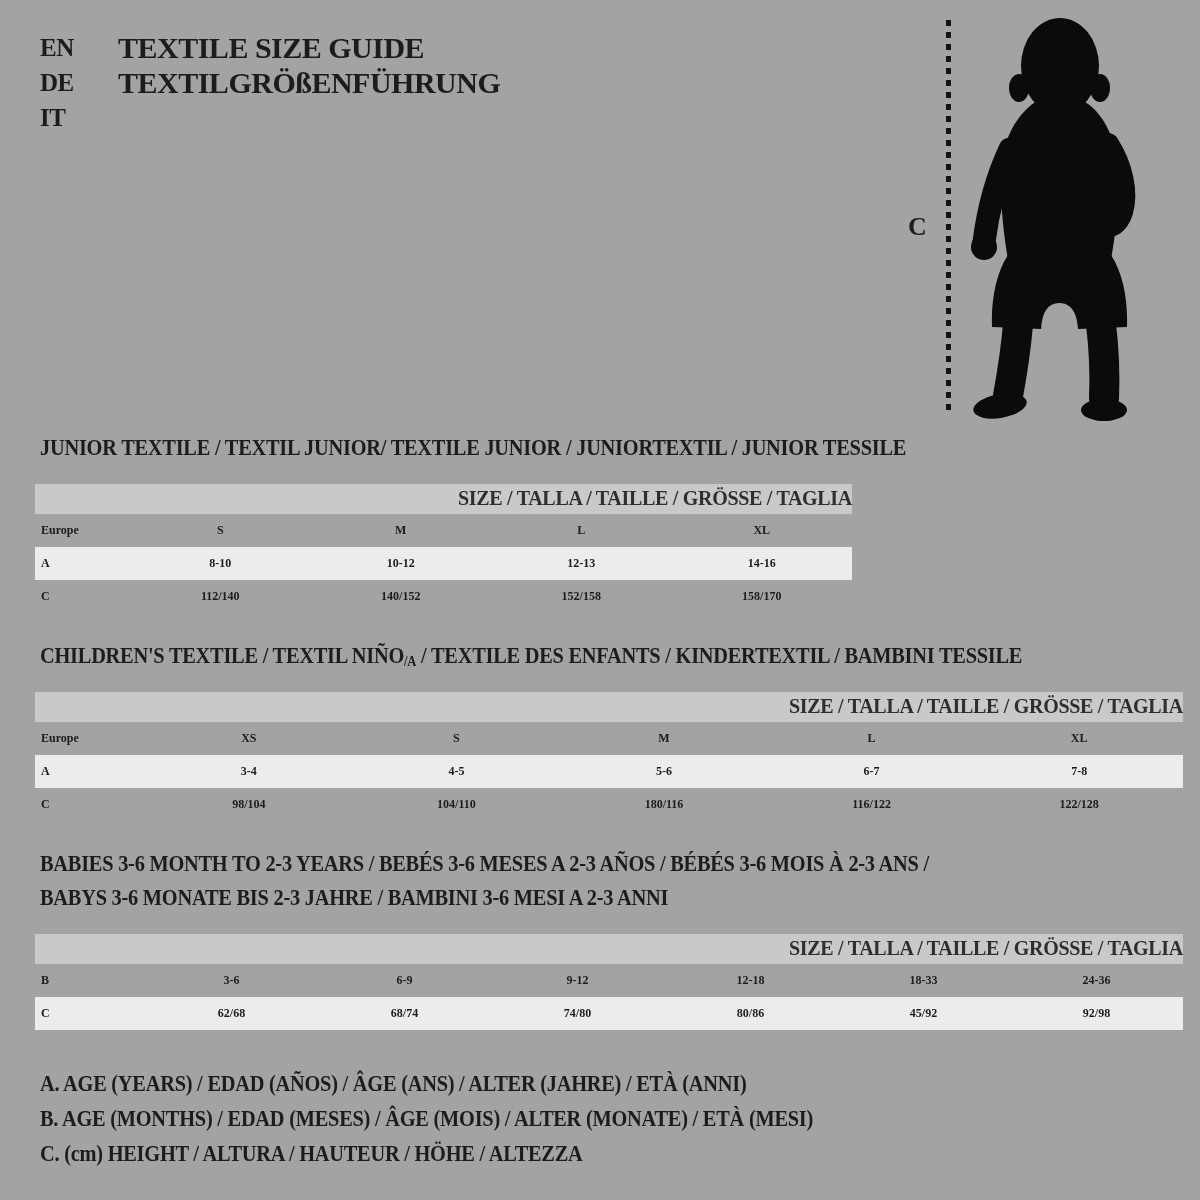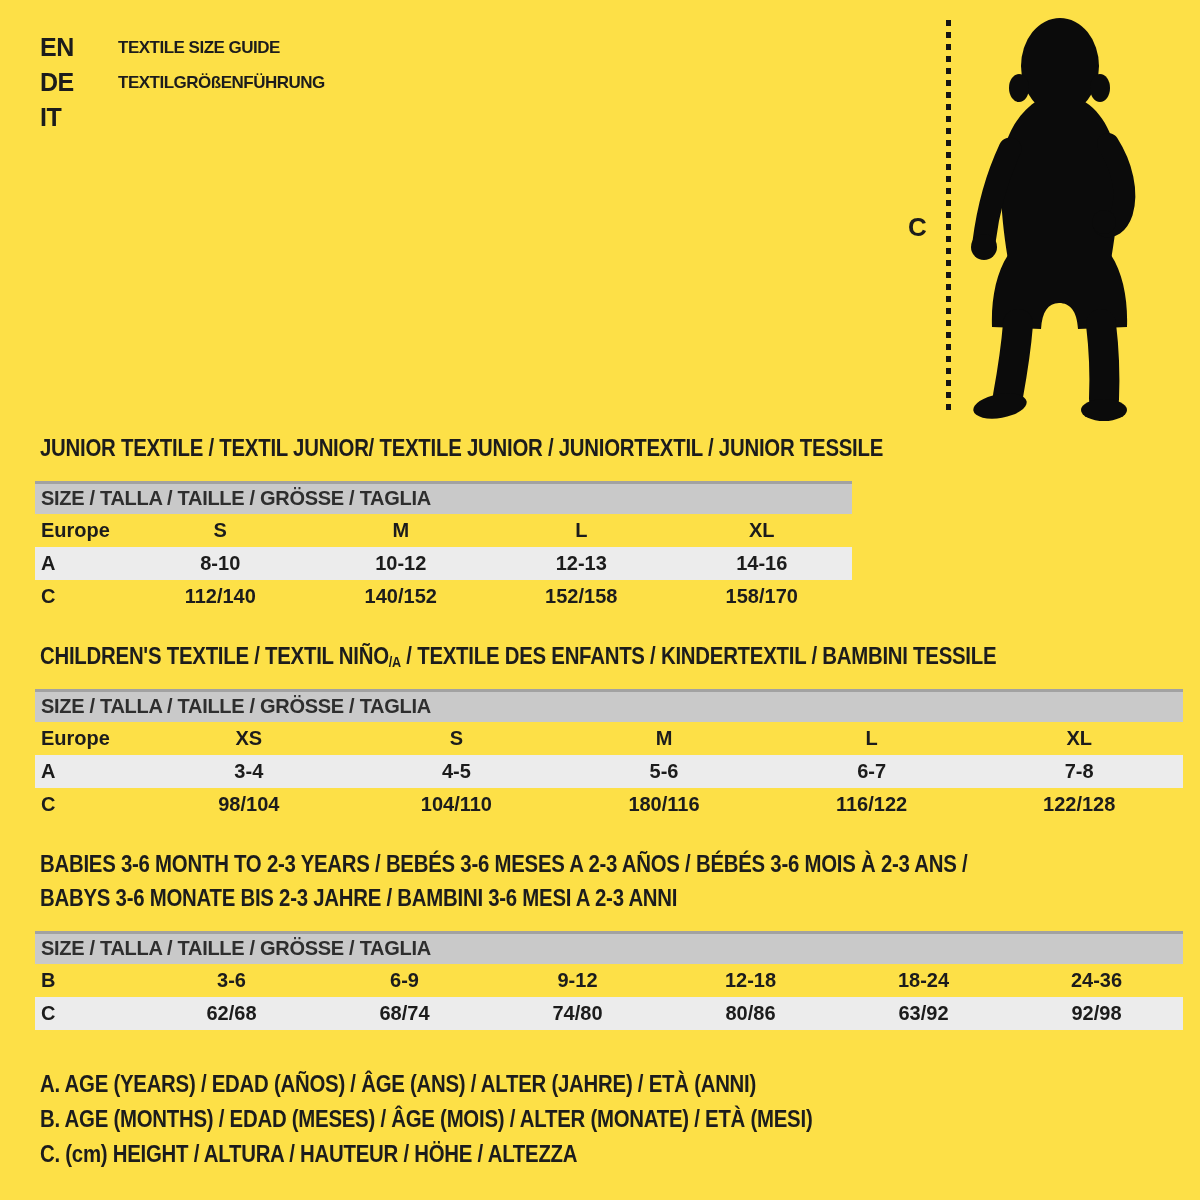--- a/index.html
+++ b/index.html
@@ -1,32 +1,32 @@
 <!DOCTYPE html>
 <html><head>
 <meta charset="utf-8">
 <style>
   * { margin: 0; padding: 0; box-sizing: border-box; }
   html, body { background: #ffffff; }
   .page {
     position: relative;
     width: 1200px;
     height: 1200px;
-    background: #fde047;
+    background: #a3a3a3;
     color: #1c1c1c;
-    font-family: Liberation Sans, sans-serif;
+    font-family: Liberation Serif, serif;
     font-weight: bold;
     overflow: hidden;
   }
 
   
   .lang-header { position: absolute; left: 40px; top: 30px; }
   .lang-row { display: flex; height: 35px; align-items: center; }
   .lang-code { width: 78px; font-size: 25px; letter-spacing: -0.5px; }
-  .lang-title { font-size: 17px; letter-spacing: -0.5px; white-space: nowrap; }
+  .lang-title { font-size: 30px; letter-spacing: -0.5px; white-space: nowrap; }
 
   
   .measure-line {
     position: absolute; left: 946px; top: 20px; width: 5px; height: 396px;
     background: repeating-linear-gradient(to bottom, #141414 0 6px, transparent 6px 12px);
   }
   .measure-label {
     position: absolute; left: 908px; top: 212px;
     font-size: 26px;
   }
@@ -43,30 +43,30 @@
   table.size-table {
     position: absolute;
     border-collapse: collapse;
     table-layout: fixed;
     font-weight: bold;
   }
   table.size-table th.size-bar {
     background: #c9c9c9;
     border-top: 3px solid #a2a2a2;
     height: 31px;
-    text-align: left;
+    text-align: right;
     padding-left: 6px;
     font-size: 20px;
     letter-spacing: -0.3px;
     color: #2e2e2e;
     white-space: nowrap;
   }
   table.size-table td {
     height: 33px;
-    font-size: 20px;
+    font-size: 12px;
     text-align: center;
     white-space: nowrap;
   }
   table.size-table td.row-label { text-align: left; padding-left: 6px; }
   tr.row-alt { background: #ececec; }
 
   #junior-table  { left: 35px; top: 481px; width: 817px; }
   #children-table{ left: 35px; top: 689px; width: 1148px; }
   #babies-table  { left: 35px; top: 931px; width: 1148px; }
 
@@ -226,30 +226,30 @@
         <th class="size-bar" colspan="7">SIZE / TALLA / TAILLE / GRÖSSE / TAGLIA</th>
       </tr>
     </thead>
     <tbody>
       <tr>
         <td class="row-label">B</td>
         <td>3-6</td>
         <td>6-9</td>
         <td>9-12</td>
         <td>12-18</td>
-        <td>18-24</td>
+        <td>18-33</td>
         <td>24-36</td>
       </tr>
       <tr class="row-alt">
         <td class="row-label">C</td>
         <td>62/68</td>
         <td>68/74</td>
         <td>74/80</td>
         <td>80/86</td>
-        <td>63/92</td>
+        <td>45/92</td>
         <td>92/98</td>
       </tr>
     </tbody>
   </table>
 
   <div class="legend-line" id="legend-a">A. AGE (YEARS) / EDAD (AÑOS) / ÂGE (ANS) / ALTER (JAHRE) / ETÀ (ANNI)</div>
   <div class="legend-line" id="legend-b">B. AGE (MONTHS) / EDAD (MESES) / ÂGE (MOIS) / ALTER (MONATE) / ETÀ (MESI)</div>
   <div class="legend-line" id="legend-c">C. (cm) HEIGHT / ALTURA / HAUTEUR / HÖHE / ALTEZZA</div>
 
 </div>

